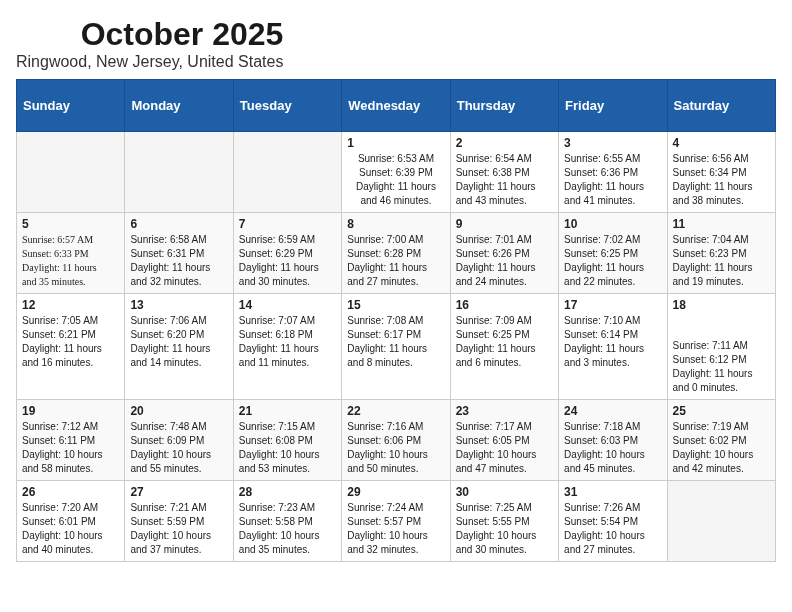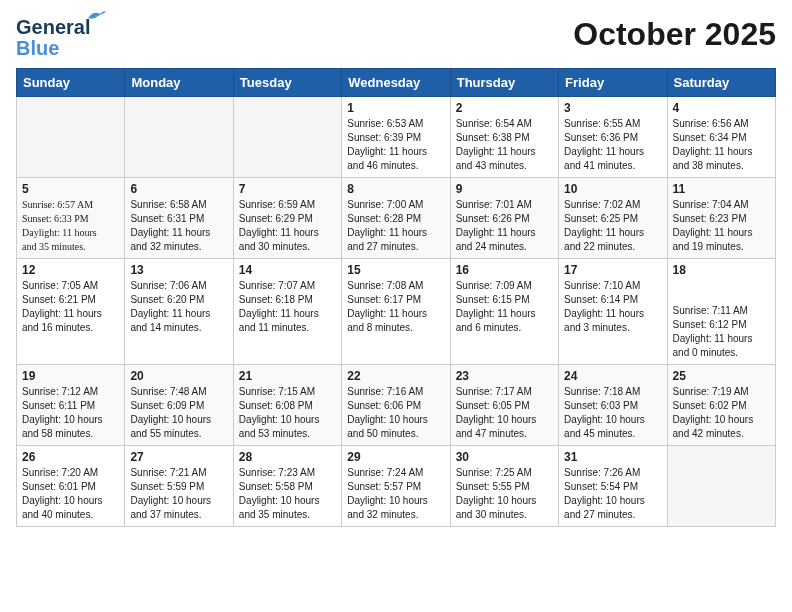--- a/index.html
+++ b/index.html
@@ -35,21 +35,21 @@
     }
     .calendar {
       width: 100%;
       border-collapse: collapse;
       border: 1px solid #ccc;
     }
     .calendar th {
       background: #1e5fa8;
       color: #fff;
       text-align: left;
-      padding: 6px 6px;
+      padding: 18px 6px;
       font-size: 13px;
       font-weight: bold;
       border: 1px solid #1a4e8c;
     }
     .calendar td {
       vertical-align: top;
       border: 1px solid #ccc;
       padding: 4px 5px;
       font-size: 10px;
       color: #222;
@@ -74,33 +74,23 @@
     }
     .day-info {
       line-height: 1.4;
       font-size: 10px;
     }
   </style>
 </head>
 <body>
 
 <div class="header-area">
-  <div class="logo">
-    <div style="display:flex;align-items:center;gap:4px;">
-      <div style="position:relative;display:inline-block;">
-        <span style="font-size:20px;font-weight:bold;color:#1a3a5c;">General</span>
-        <svg style="position:absolute;top:-8px;right:-18px;" width="22" height="16" viewBox="0 0 22 16">
-          <path d="M2 10 Q8 2 14 6 Q18 2 20 4 Q16 6 12 8 Q8 12 2 10Z" fill="#4a90d9"></path>
-        </svg>
-      </div>
-    </div>
-    <span style="font-size:20px;font-weight:bold;color:#4a90d9;margin-top:-2px;">Blue</span>
-  </div>
   <div class="title-block">
     <div class="main-title">October 2025</div>
+    <div class="subtitle">Ringwood, New Jersey, United States</div>
   </div>
 </div>
 
 <table class="calendar">
   <thead>
     <tr>
     <th>Sunday</th>
         <th>Monday</th>
         <th>Tuesday</th>
         <th>Wednesday</th>
@@ -109,21 +99,21 @@
         <th>Saturday</th>
       </tr>
   </thead>
   <tbody id="calendar-body">
   <tr>
         <td class="empty"></td>
         <td class="empty"></td>
         <td class="empty"></td>
         <td>
           <span class="day-num">1</span>
-          <div class="day-info" style="white-space: pre-line;">Sunrise: 6:53 AM
+          <div class="day-info" style="white-space: pre-line; text-align: center;">Sunrise: 6:53 AM
 Sunset: 6:39 PM
 Daylight: 11 hours
 and 46 minutes.</div>
         </td>
         <td>
           <span class="day-num">2</span>
           <div class="day-info" style="white-space: pre-line;">Sunrise: 6:54 AM
 Sunset: 6:38 PM
 Daylight: 11 hours
 and 43 minutes.</div>
@@ -219,21 +209,21 @@
         <td>
           <span class="day-num">15</span>
           <div class="day-info" style="white-space: pre-line;">Sunrise: 7:08 AM
 Sunset: 6:17 PM
 Daylight: 11 hours
 and 8 minutes.</div>
         </td>
         <td>
           <span class="day-num">16</span>
           <div class="day-info" style="white-space: pre-line;">Sunrise: 7:09 AM
-Sunset: 6:15 PM
+Sunset: 6:25 PM
 Daylight: 11 hours
 and 6 minutes.</div>
         </td>
         <td>
           <span class="day-num">17</span>
           <div class="day-info" style="white-space: pre-line;">Sunrise: 7:10 AM
 Sunset: 6:14 PM
 Daylight: 11 hours
 and 3 minutes.</div>
         </td>

